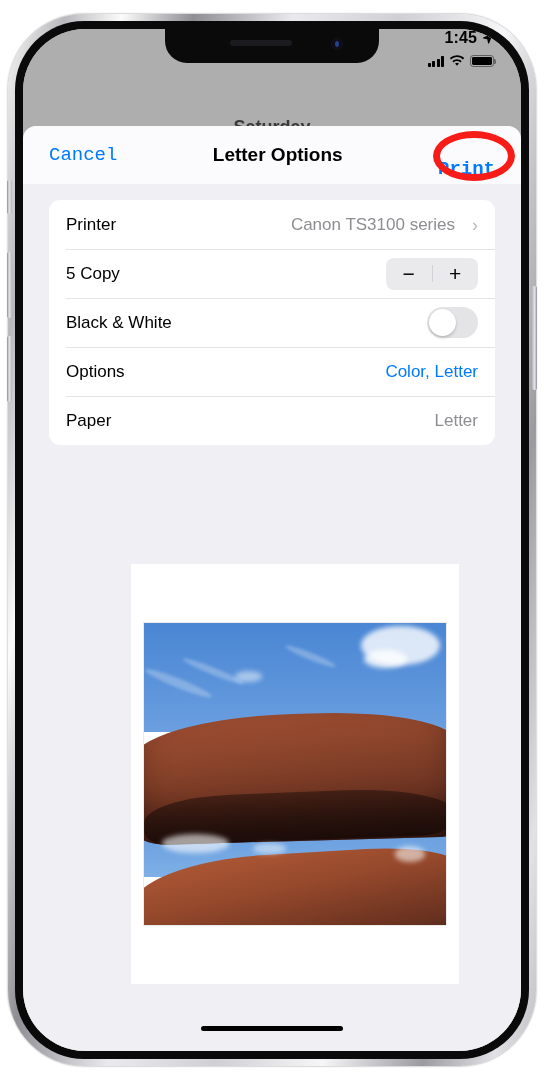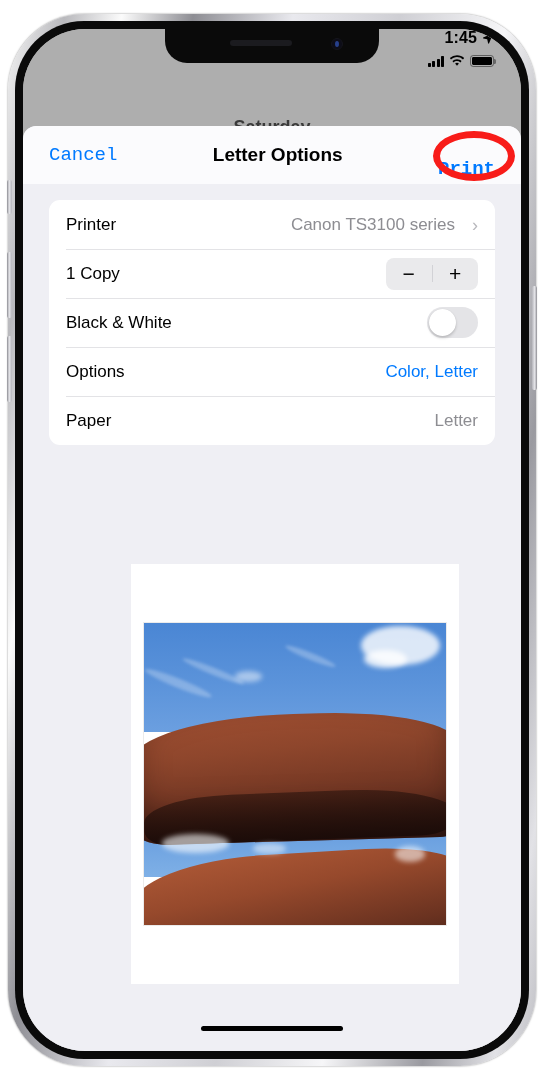--- a/index.html
+++ b/index.html
@@ -323,21 +323,21 @@
 
           <div class="opt-row">
             <span class="opt-label">Printer</span>
             <span class="opt-right">
               <span class="opt-value">Canon TS3100 series</span>
               <span class="chevron">›</span>
             </span>
           </div>
 
           <div class="opt-row">
-            <span class="opt-label">1 Copy</span>
+            <span class="opt-label">5 Copy</span>
             <div id="copies-stepper">
               <button id="stepper-minus">−</button>
               <span id="stepper-divider"></span>
               <button id="stepper-plus">+</button>
             </div>
           </div>
 
           <div class="opt-row">
             <span class="opt-label">Black &amp; White</span>
             <button id="bw-toggle">

